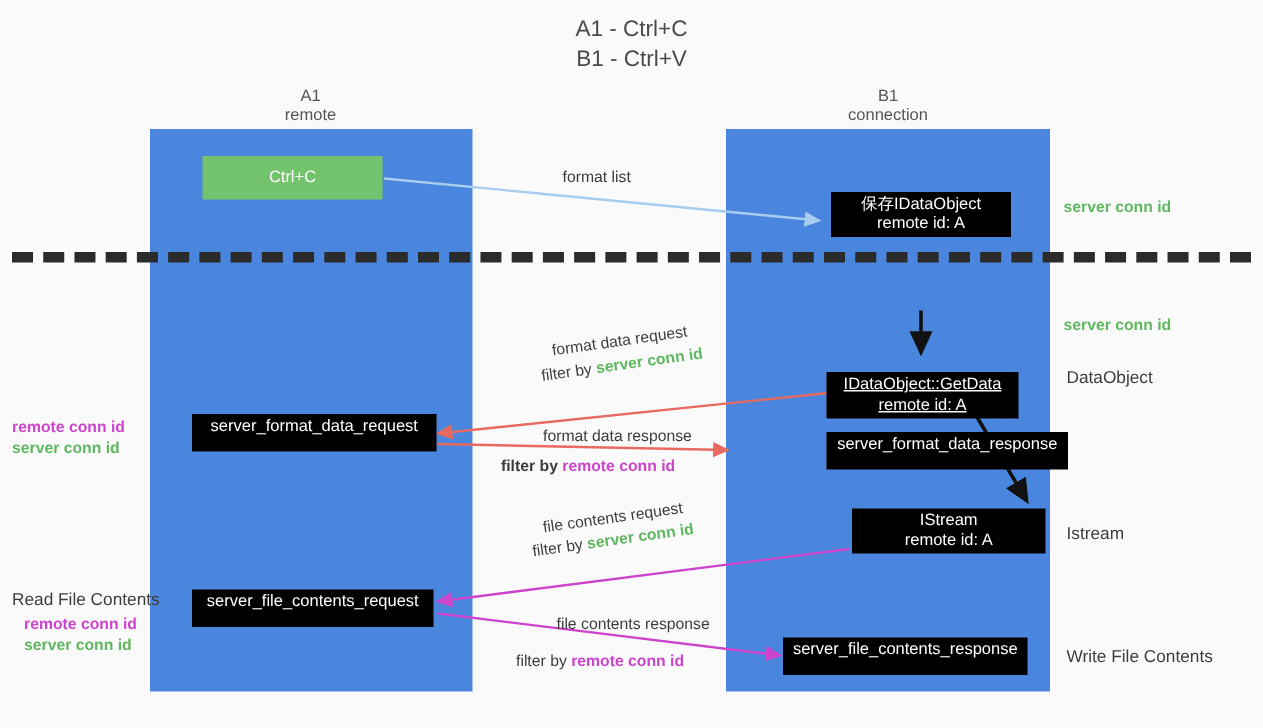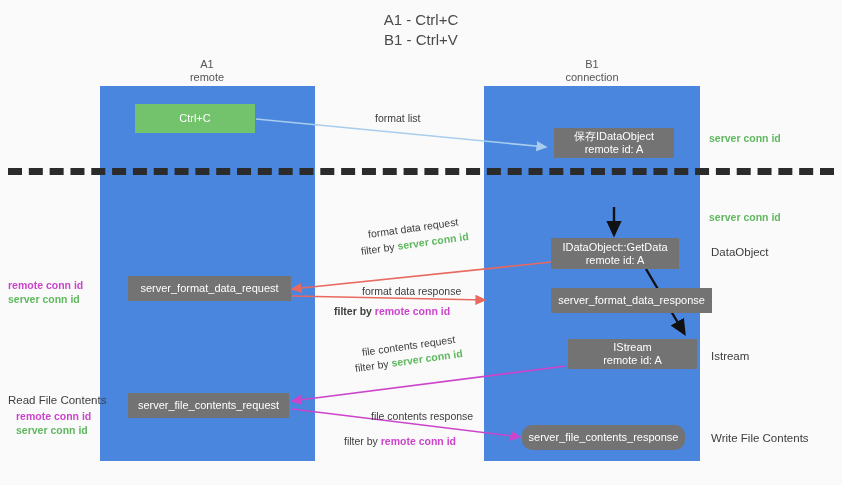--- a/index.html
+++ b/index.html
@@ -56,21 +56,21 @@
     font-size: 11px;
     line-height: 13px;
     display: flex;
     flex-direction: column;
     align-items: center;
     justify-content: center;
     text-align: center;
     padding: 2px 4px;
   }
   .node.green  { background: #73c36c; }
-  .node.orange { background: #737373; }
+  .node.orange { background: #000000; justify-content: space-between; }
 
   
   .flabel {
     position: absolute;
     font-size: 10.5px;
     line-height: 14px;
     color: #3d3d3d;
     white-space: nowrap;
   }
   .flabel.big { font-size: 11.5px; }
@@ -163,35 +163,35 @@
   <div class="node orange" style="left:128px; top:393px; width:161px; height:25px;">
     <div>server_file_contents_request</div>
   </div>
 
   <div class="node orange" style="left:554px; top:128px; width:120px; height:30px;">
     <div>保存IDataObject</div>
     <div>remote id: A</div>
   </div>
 
 
-  <div class="node orange" style="left:551px; top:238px; width:128px; height:31px;">
+  <div class="node orange" style="left:551px; top:248px; width:128px; height:31px;text-decoration:underline;">
     <div>IDataObject::GetData</div>
     <div>remote id: A</div>
   </div>
 
   <div class="node orange" style="left:513px; top:288px; width:161px; height:25px;margin-left:38px;">
     <div>server_format_data_response</div>
   </div>
 
   <div class="node orange" style="left:568px; top:339px; width:129px; height:30px;">
     <div>IStream</div>
     <div>remote id: A</div>
   </div>
 
-  <div class="node orange" style="left:522px; top:425px; width:163px; height:25px;border-radius:10px;">
+  <div class="node orange" style="left:522px; top:425px; width:163px; height:25px;">
     <div>server_file_contents_response</div>
   </div>
 
   <div class="flabel" style="left:375px; top:111px;">format list</div>
 
   <div class="flabel rot-up" style="left:368px; top:227px;">format data request</div>
   <div class="flabel rot-up" style="left:361px; top:244px;"><span>filter by </span><span class="green-txt">server conn id</span></div>
 
   <div class="flabel" style="left:362px; top:284px;">format data response</div>
   <div class="flabel" style="left:334px; top:304px;"><span class="bold">filter by </span><span class="mag-txt">remote conn id</span></div>

